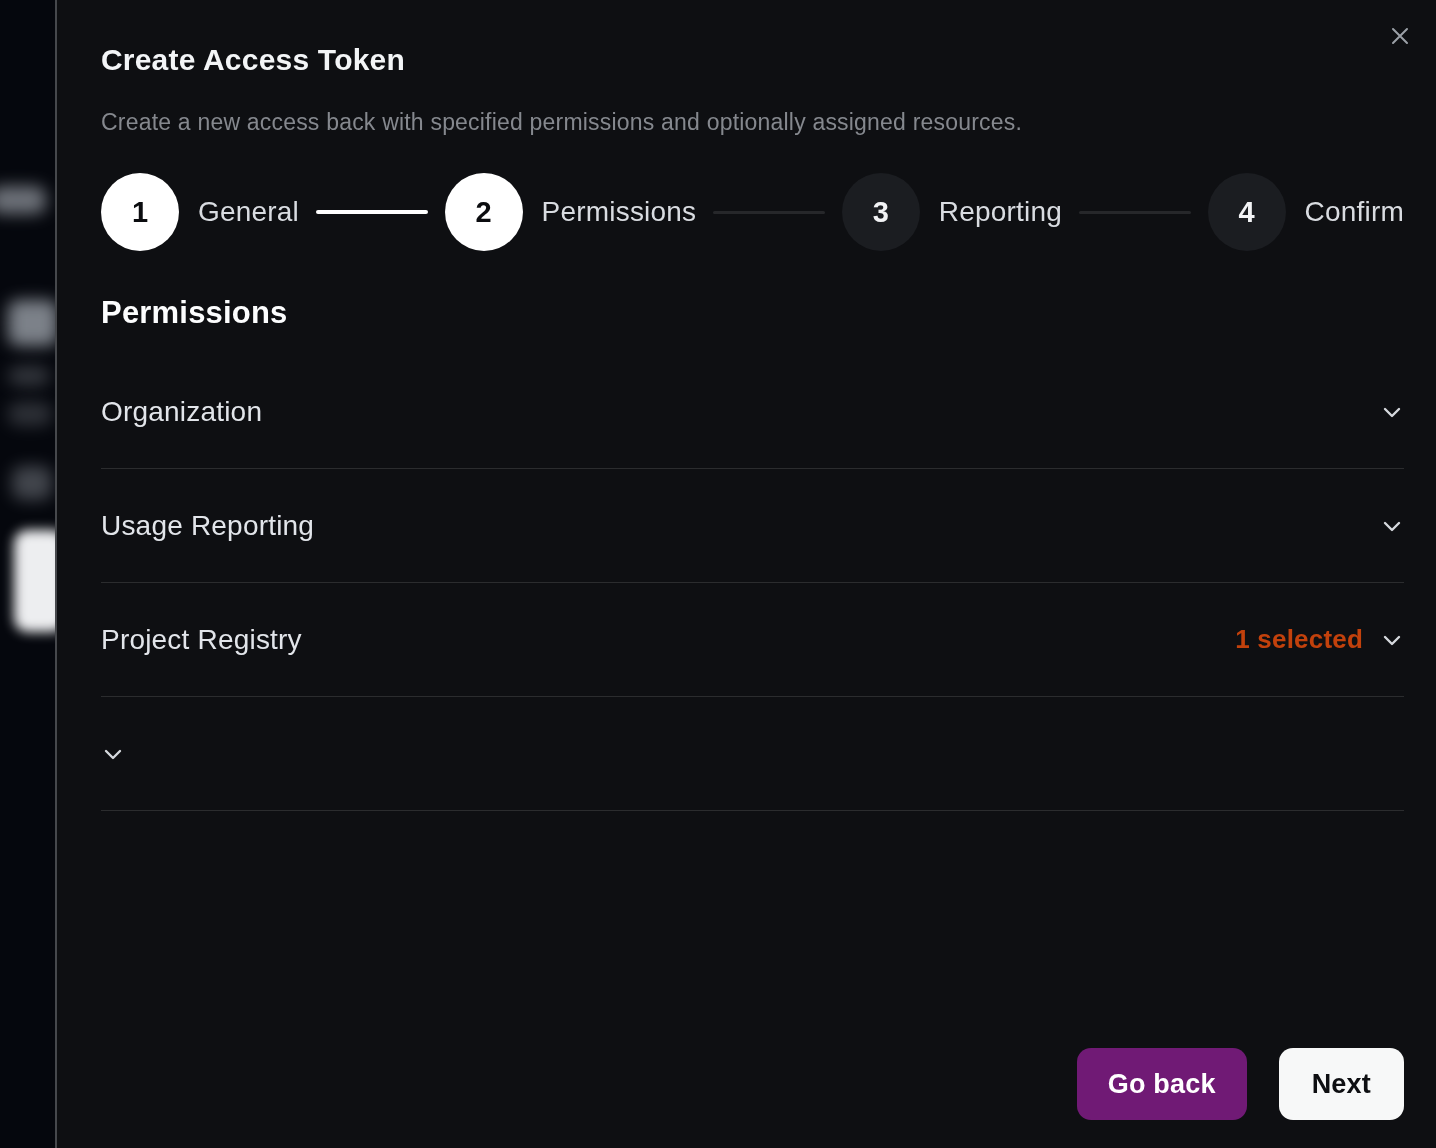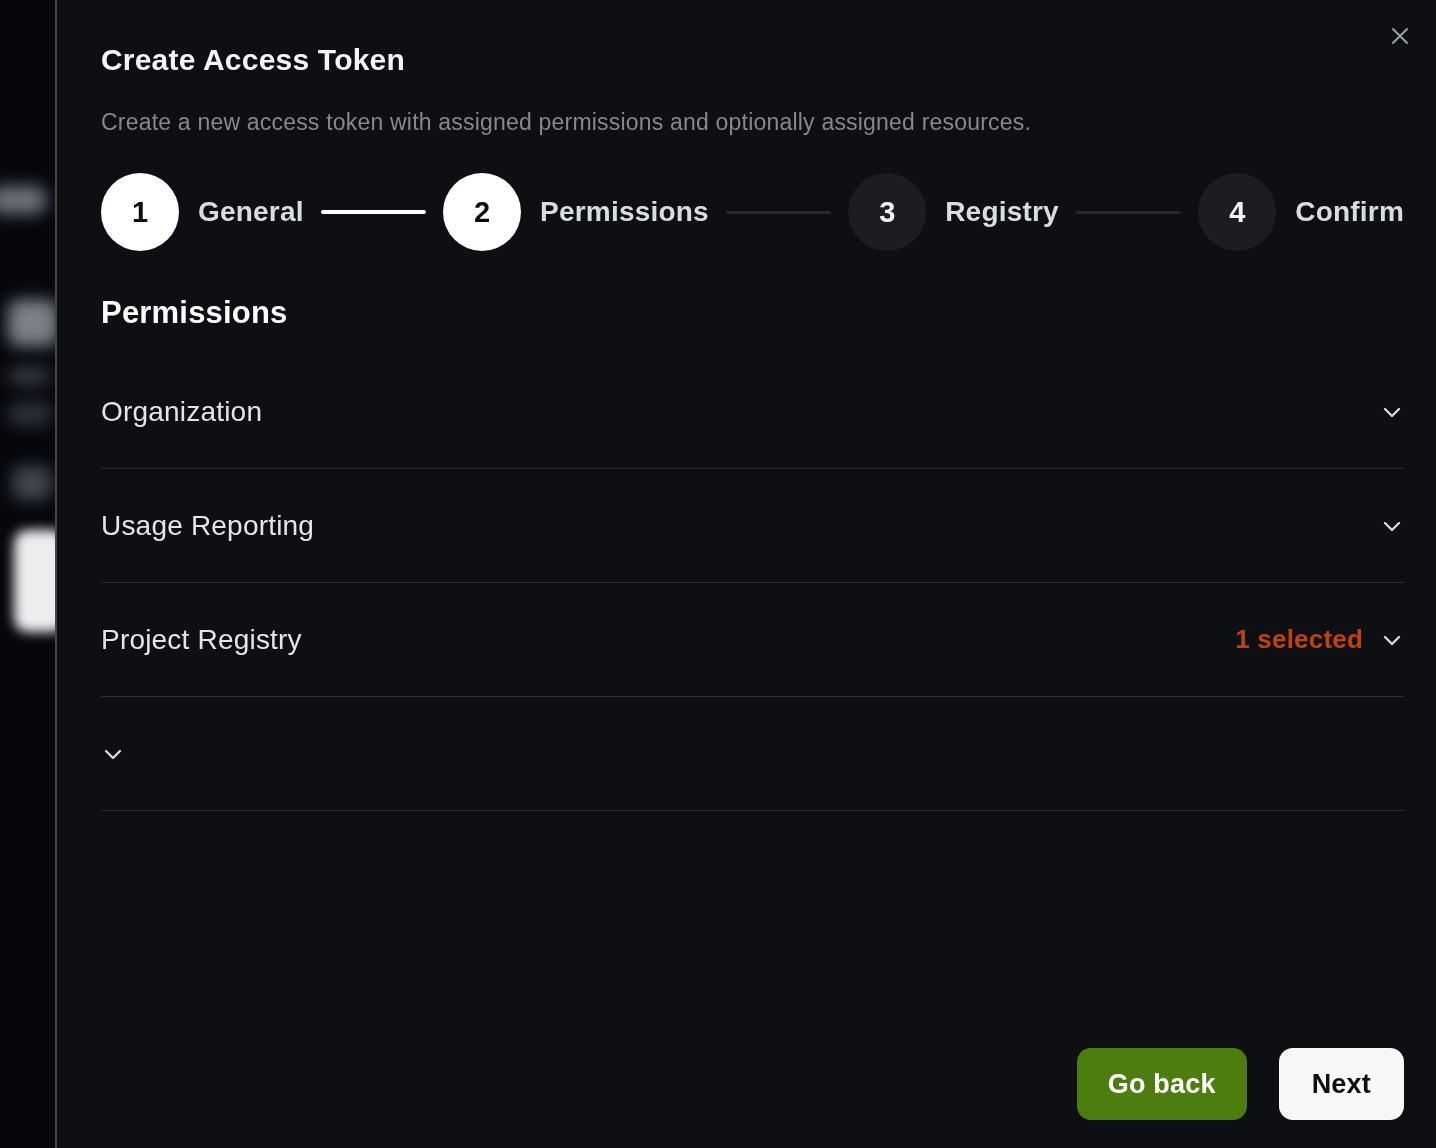--- a/index.html
+++ b/index.html
@@ -38,21 +38,21 @@
   
   .stepper { margin-top:37px; display:flex; align-items:center; }
   .step { display:flex; align-items:center; cursor:pointer; }
   .step-circle {
     width:78px; height:78px; border-radius:50%; flex:0 0 auto;
     display:flex; align-items:center; justify-content:center;
     font-size:29px; font-weight:700;
   }
   .step.complete .step-circle, .step.active .step-circle { background:#ffffff; color:#0b0c0f; }
   .step.upcoming .step-circle { background:#1b1d21; color:#f2f3f5; }
-  .step-label { margin-left:19px; font-size:28px; font-weight:700; color:#d9dce1; letter-spacing:.2px; white-space:nowrap; }
+  .step-label { margin-left:19px; font-size:28px; font-weight:400; color:#d9dce1; letter-spacing:.2px; white-space:nowrap; }
   .connector { flex:1 1 0; height:3px; border-radius:2px; margin:0 17px; background:#26272a; }
   .connector.complete { background:#ffffff; height:4px; }
 
   
   .perm-heading { margin-top:44px; font-size:31px; font-weight:700; color:#fcfdfe; letter-spacing:.2px; }
   .sections { margin-top:24px; }
   .section-row {
     height:114px; display:flex; align-items:center; justify-content:space-between;
     border-bottom:1px solid #2b2c2e; cursor:pointer;
   }
@@ -63,21 +63,21 @@
   .chevron { display:block; }
 
   
   .footer { position:absolute; right:32px; bottom:28px; display:flex; gap:32px; }
   .btn {
     height:72px; border:none; border-radius:14px; cursor:pointer;
     font-family:"Liberation Sans", sans-serif;
     font-size:27px; font-weight:700; letter-spacing:.2px;
     display:flex; align-items:center; justify-content:center;
   }
-  .btn-secondary { background:#4d7c0f; color:#ffffff; padding:0 31px;text-align:center; }
+  .btn-secondary { background:#701a75; color:#ffffff; padding:0 31px;text-align:center; }
   .btn-primary   { background:#f7f8f8; color:#0e0f12; padding:0 33px; }
 </style>
 </head>
 <body>
 
 <div class="screen">
 
   <div class="backdrop">
     <div class="blob b1"></div>
     <div class="blob b2"></div>
@@ -89,36 +89,36 @@
 
   <div class="modal">
 
     <button class="close-btn">
       <svg class="close-icon" width="22" height="22" viewBox="0 0 22 22">
         <path d="M4 4 L18 18 M18 4 L4 18" stroke="#9ba0a7" stroke-width="2" stroke-linecap="round" fill="none"></path>
       </svg>
     </button>
 
     <h1 class="modal-title">Create Access Token</h1>
-    <p class="modal-subtitle">Create a new access token with assigned permissions and optionally assigned resources.</p>
+    <p class="modal-subtitle">Create a new access back with specified permissions and optionally assigned resources.</p>
 
     <div class="stepper">
       <div class="step complete">
         <div class="step-circle">1</div>
         <div class="step-label">General</div>
       </div>
       <div class="connector complete"></div>
       <div class="step active">
         <div class="step-circle">2</div>
         <div class="step-label">Permissions</div>
       </div>
       <div class="connector upcoming"></div>
       <div class="step upcoming">
         <div class="step-circle">3</div>
-        <div class="step-label">Registry</div>
+        <div class="step-label">Reporting</div>
       </div>
       <div class="connector upcoming"></div>
       <div class="step upcoming">
         <div class="step-circle">4</div>
         <div class="step-label">Confirm</div>
       </div>
     </div>
 
     <h2 class="perm-heading">Permissions</h2>
 

